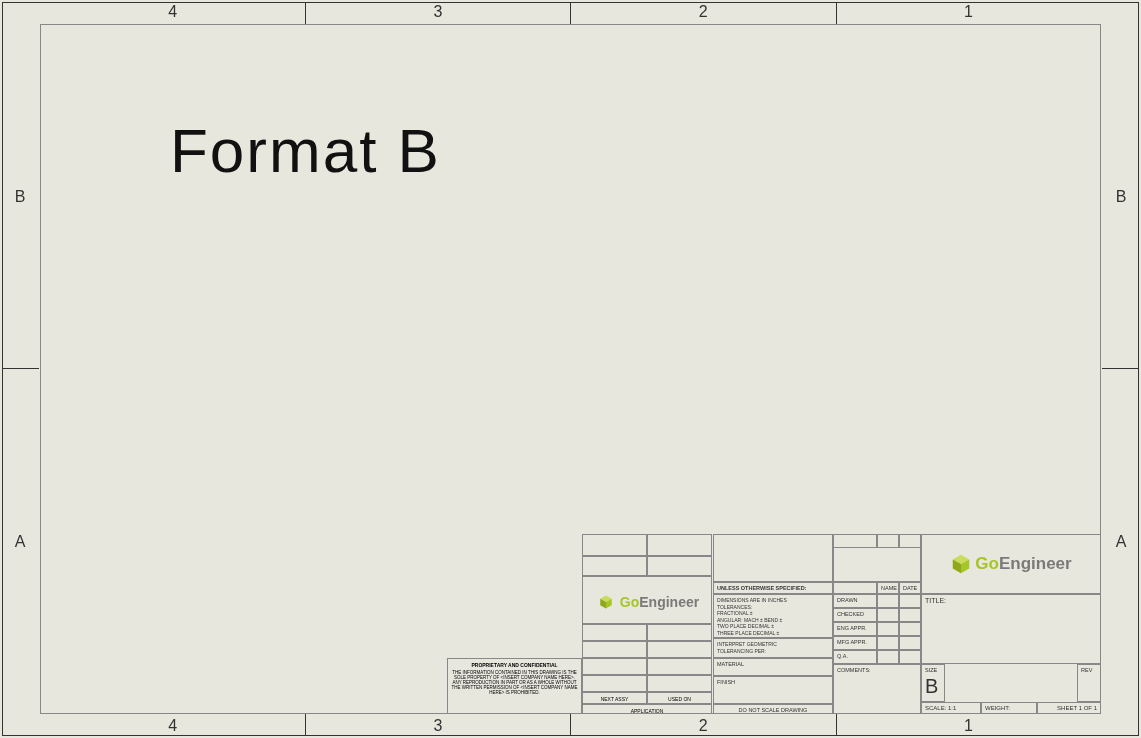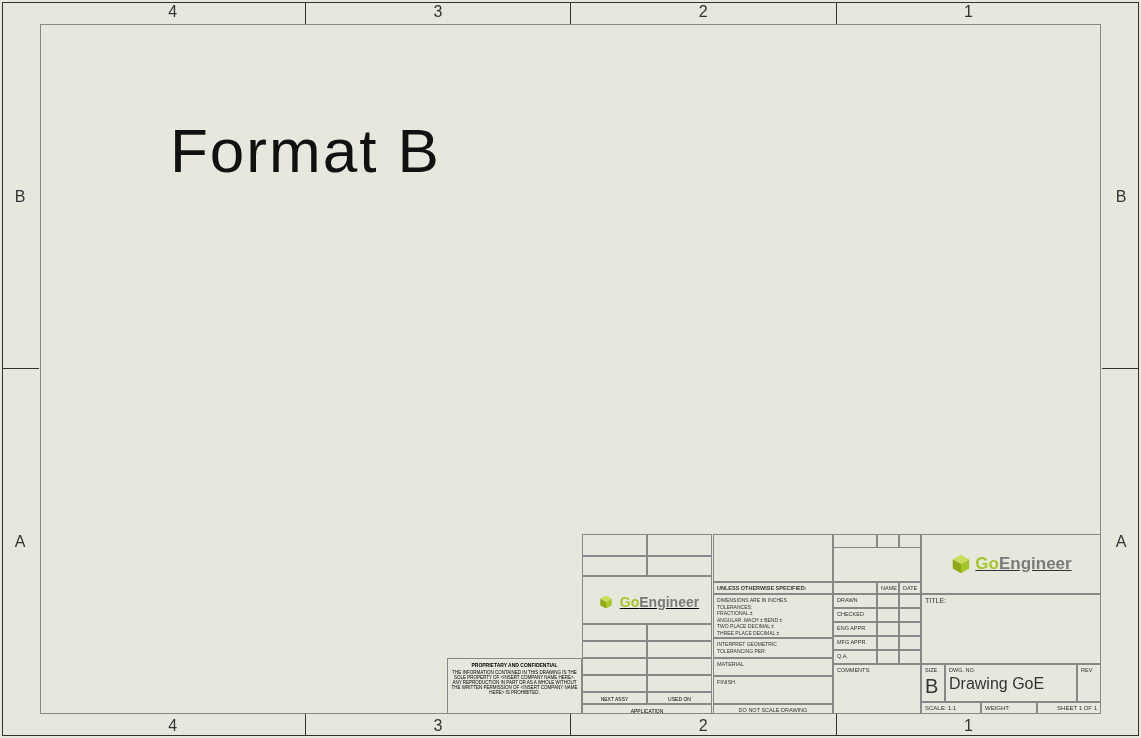--- a/index.html
+++ b/index.html
@@ -54,21 +54,21 @@
     .titleblock {
       position: absolute;
       right: 40px;
       bottom: 24px;
       width: 520px;
       height: 180px;
     }
     .tb-cell { border: 0.5px solid #888; position: absolute; background: transparent; font-size: 5px; padding: 2px 3px; color: #333; }
     .tb-label { font-size: 5.5px; text-transform: uppercase; }
     
-    .logo { display: inline-flex; align-items: center; gap: 3px; text-decoration: underline; }
+    .logo { display: inline-flex; align-items: center; gap: 3px; }
     .logo-cube {
       width: 22px; height: 22px; position: relative;
     }
     .logo-cube.small { transform: scale(0.7); }
     .logo-text { font-family: Arial, sans-serif; font-weight: bold; display: inline; }
     .logo-go { color: #a4c627; }
     .logo-eng { color: #7a7a7a; }
     .logo-big .logo-text { font-size: 17px; }
     .logo-small .logo-text { font-size: 14px; }
     
@@ -218,21 +218,17 @@
         <polygon points="21,7 12,12 12,22 21,17" fill="#a4c627"></polygon>
       </svg>
       <span class="logo-text"><span class="logo-go">Go</span><span class="logo-eng">Engineer</span></span>
     </div>
   </div>
   <div class="tb-cell tb-label" style="left:340px;top:60px;width:180px;height:70px;font-size:7px">TITLE:</div>
   <div class="tb-cell" style="left:340px;top:130px;width:24px;height:38px">
     <div class="tb-label">SIZE</div>
     <div style="font-size:20px;font-family:'Century Gothic',sans-serif;margin-top:2px">B</div>
   </div>
-  <div class="tb-cell" style="left:364px;top:130px;width:132px;height:38px">
-    <div class="tb-label">DWG. NO.</div>
-    <div style="font-size:16px;font-family:'Century Gothic',sans-serif;margin-top:2px">Drawing GoE</div>
-  </div>
   <div class="tb-cell tb-label" style="left:496px;top:130px;width:24px;height:38px">REV</div>
   <div class="tb-cell tb-label" style="left:340px;top:168px;width:60px;height:12px;font-size:6px">SCALE: 1:1</div>
   <div class="tb-cell tb-label" style="left:400px;top:168px;width:56px;height:12px;font-size:6px">WEIGHT:</div>
   <div class="tb-cell tb-label" style="left:456px;top:168px;width:64px;height:12px;font-size:6px;text-align:right">SHEET 1 OF 1</div>
 </div>
 
 </body></html>

